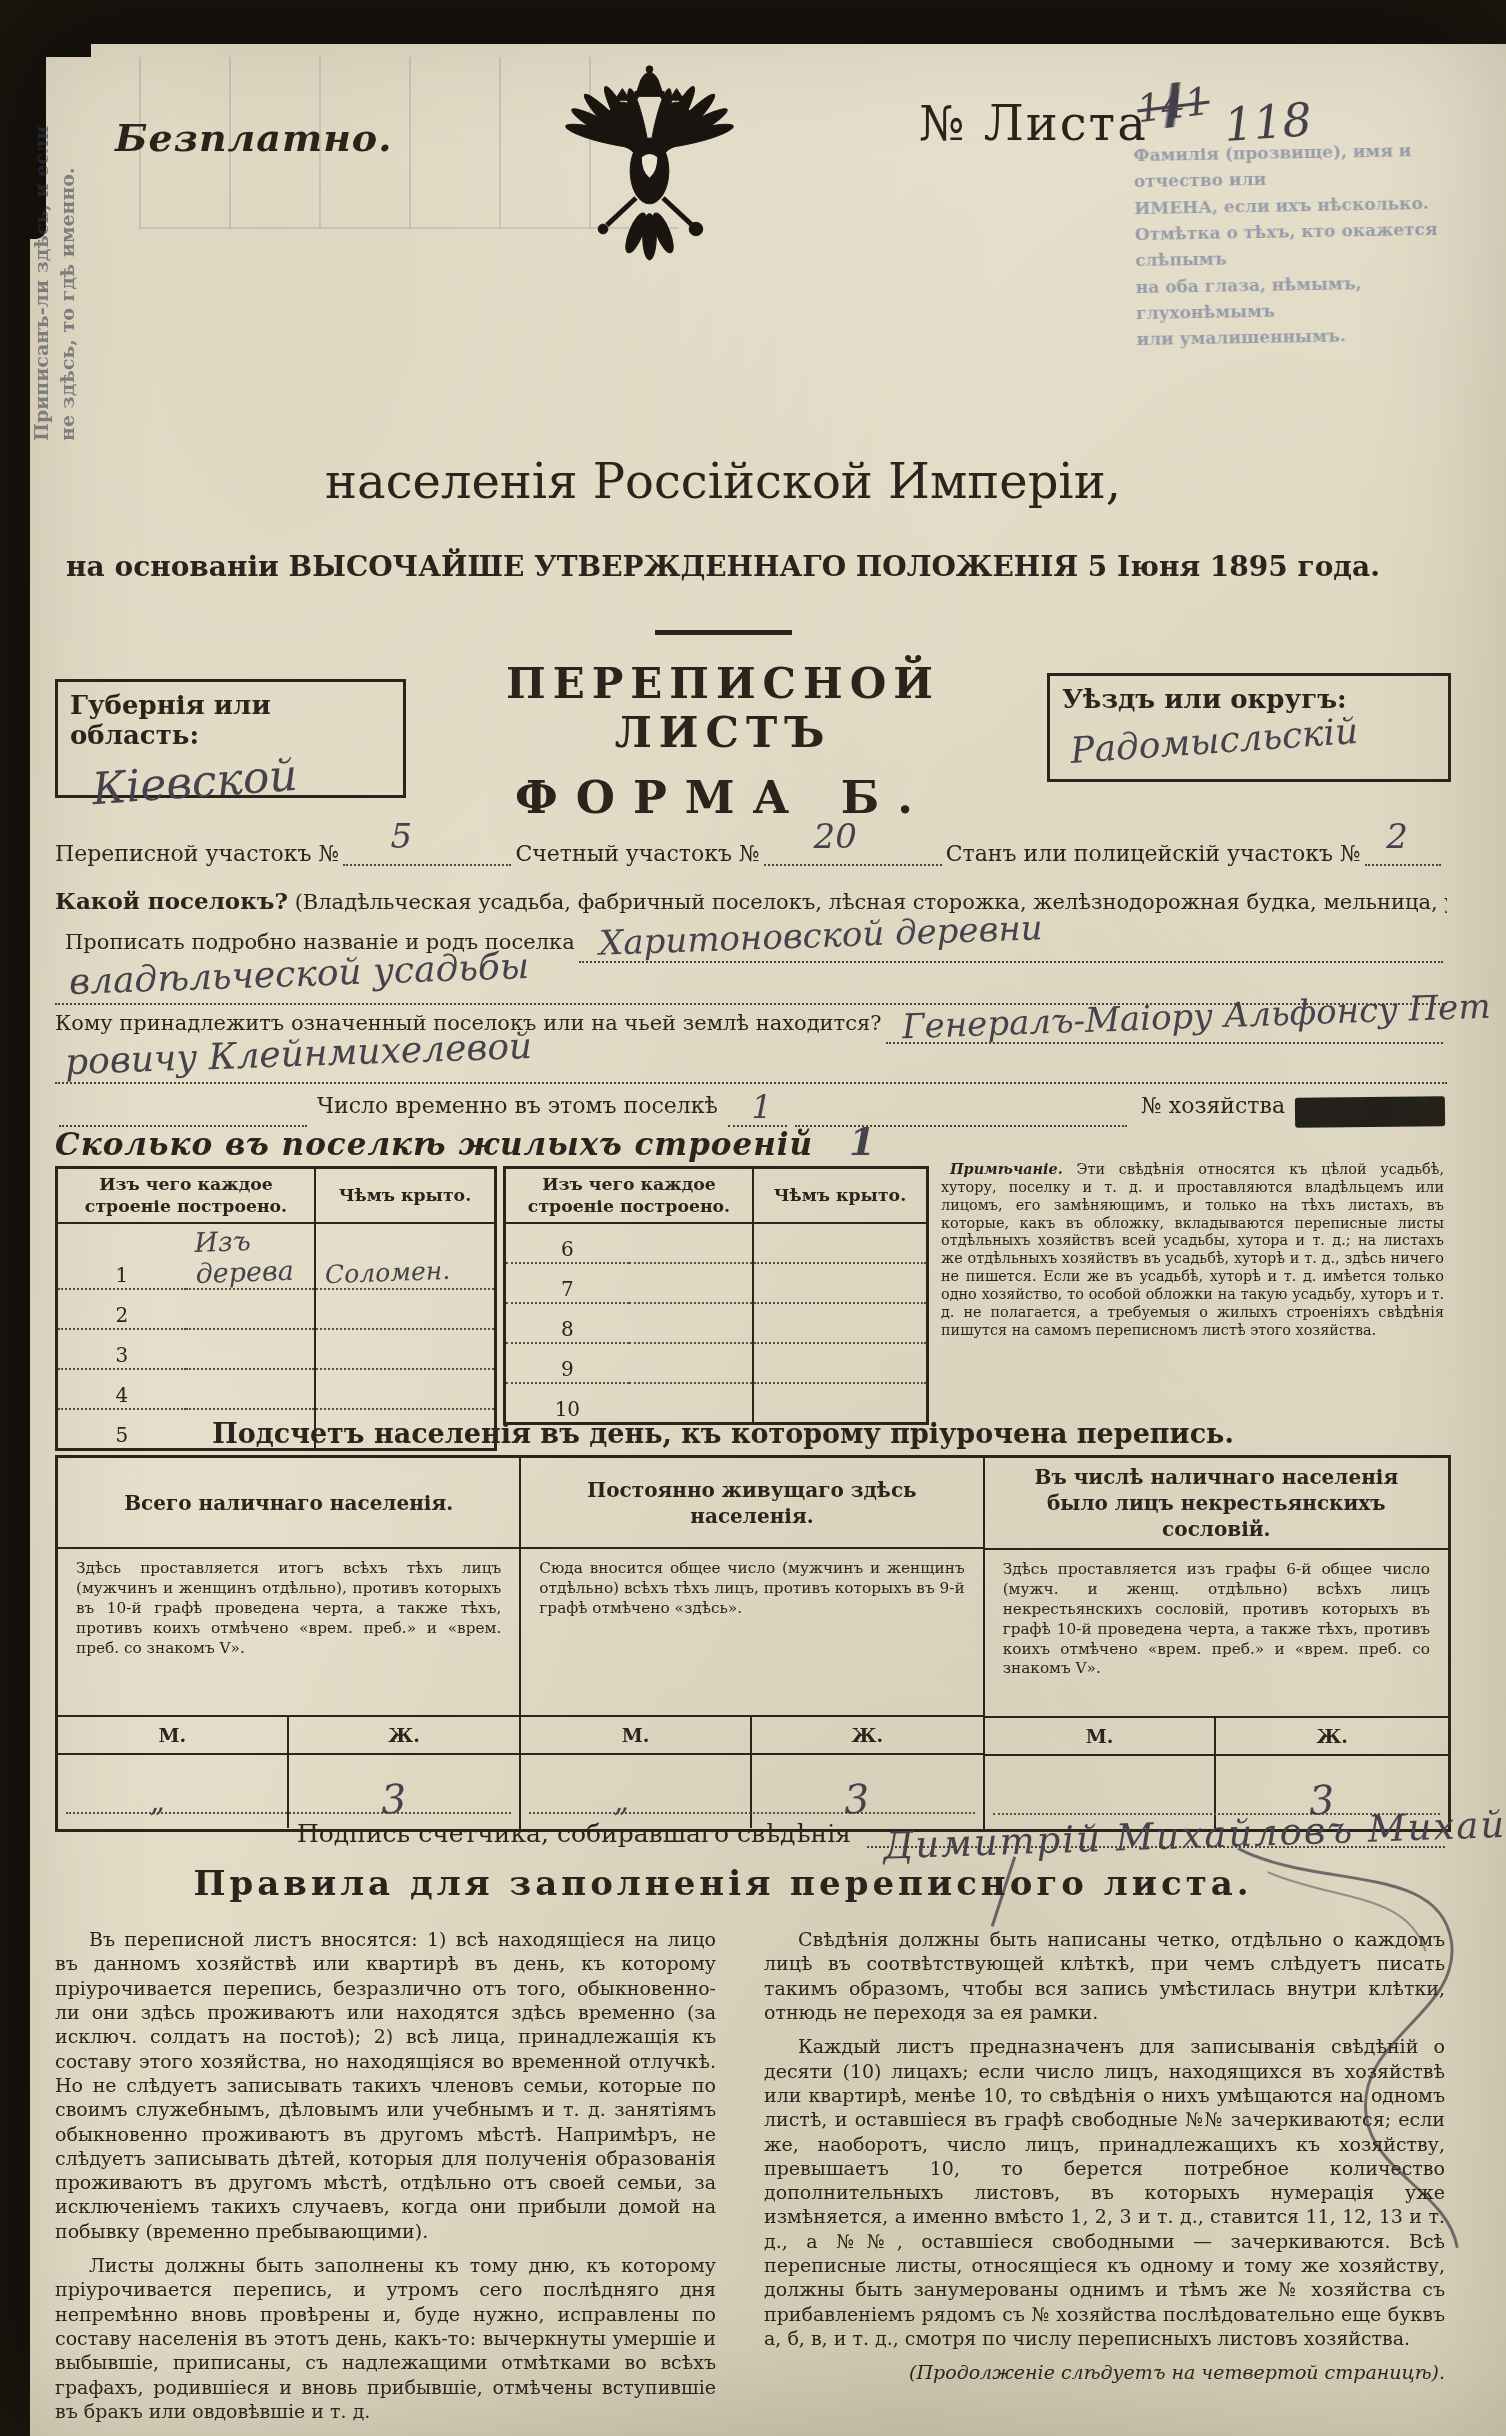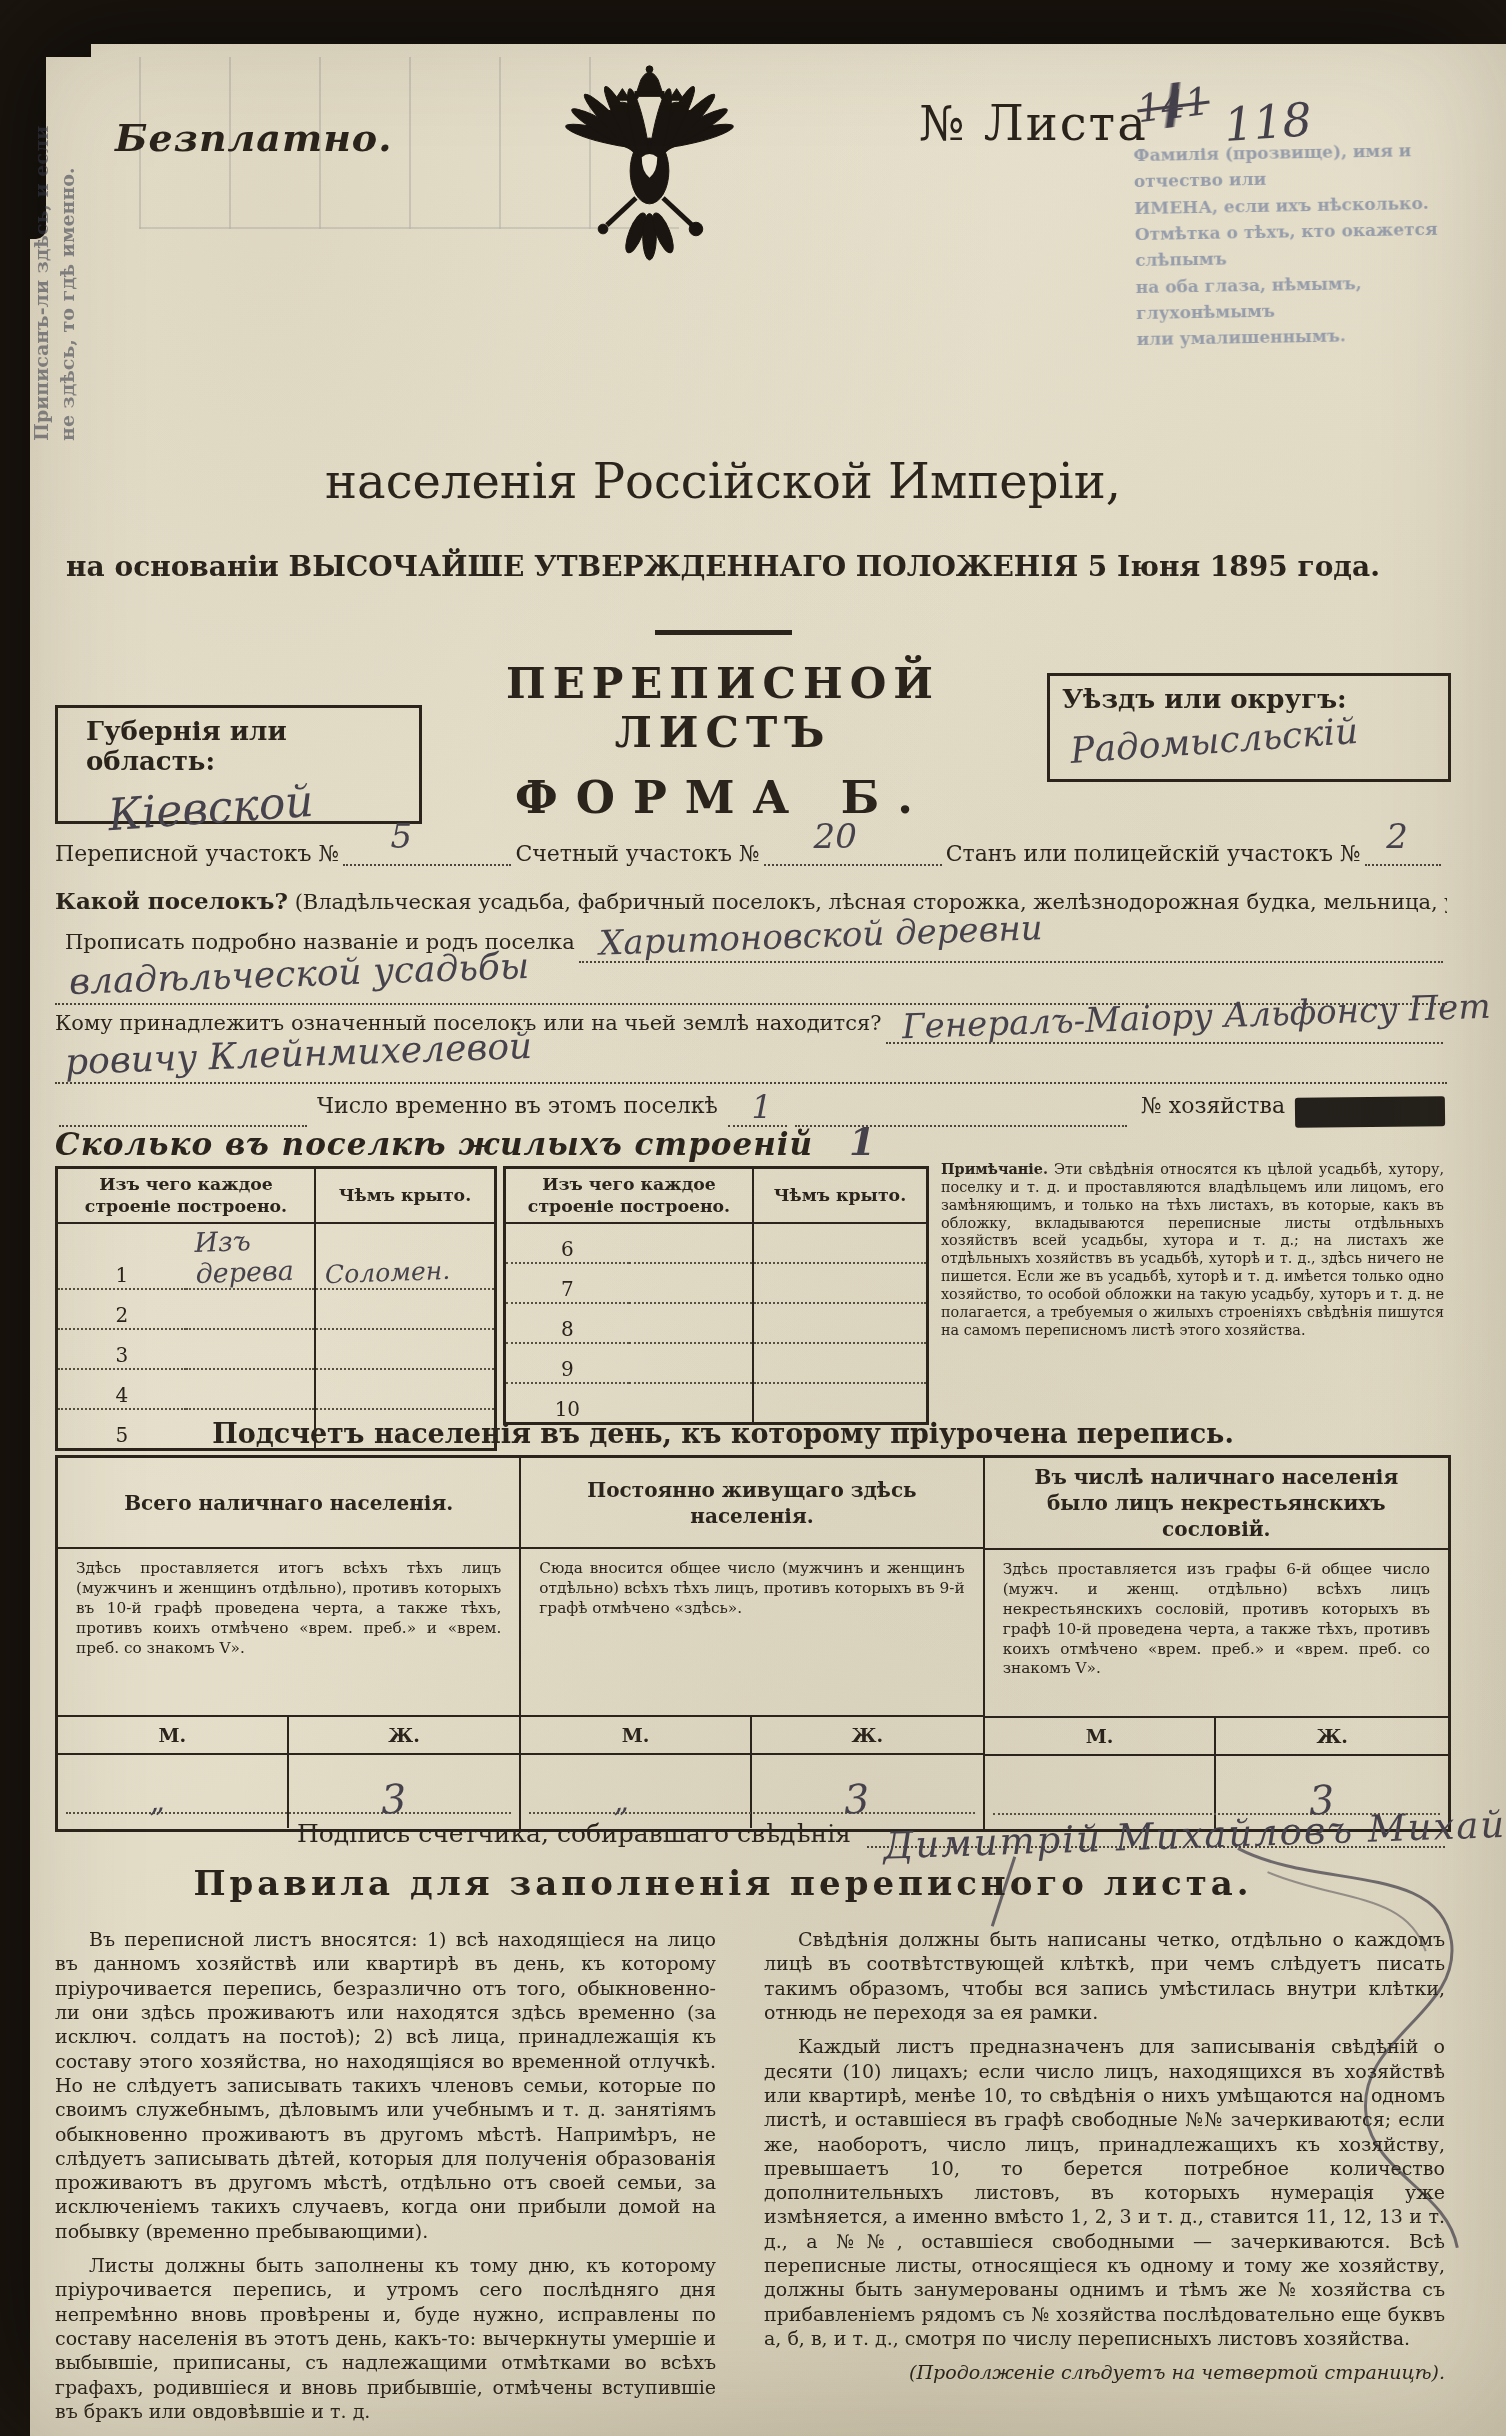--- a/index.html
+++ b/index.html
@@ -69,21 +69,21 @@
     border-bottom:2px solid #2a241c;line-height:1.25;}
   table.btable th.roofh{border-left:2px solid #2a241c;}
   table.btable td{height:36px;border-bottom:2px dotted #55503f;vertical-align:bottom;font-size:19px;}
   table.btable tr:last-child td{border-bottom:none;}
   table.btable td.num{width:32px;text-align:center;font-size:20px;}
   table.btable td.mat{width:232px;}
   table.btable td.roof{border-left:2px solid #2a241c;}
   table.btable .hw{font-size:27px;transform:rotate(-2deg);margin-left:8px;}
   
   .note{position:absolute;left:941px;top:1160px;width:503px;font-size:14.4px;line-height:1.24;text-align:justify;}
-  .note b{}
+  .note b{font-style:italic;margin-left:9px;}
   
   .pheading{position:absolute;left:30px;top:1418px;width:1386px;text-align:center;font-size:27px;font-weight:bold;}
   .ptable{position:absolute;left:55px;top:1455px;width:1390px;border:3px solid #2a241c;
     display:grid;grid-template-columns:1fr 1fr 1fr;}
   .pcol{border-right:2.5px solid #2a241c;display:flex;flex-direction:column;}
   .pcol:last-child{border-right:none;}
   .phead{min-height:77px;display:flex;align-items:center;justify-content:center;text-align:center;
     font-weight:bold;font-size:20px;line-height:1.3;padding:6px 26px;border-bottom:2px solid #2a241c;}
   .pdesc{height:156px;font-size:15.3px;line-height:1.3;padding:10px 18px 0 18px;text-align:justify;border-bottom:2px solid #2a241c;}
   .psub{display:grid;grid-template-columns:1fr 1fr;border-bottom:2px solid #2a241c;}
@@ -172,21 +172,21 @@
   </svg>
 
   <div class="sheetno">№ Листа</div>
   <div class="hw hw-old">141</div>
   <div class="hw hw-new">118</div>
 
   <div class="subtitle">населенія Россійской Имперіи,</div>
   <div class="basis">на основаніи ВЫСОЧАЙШЕ УТВЕРЖДЕННАГО ПОЛОЖЕНІЯ 5 Іюня 1895 года.</div>
   <div class="divider"></div>
 
-  <div class="gbox" style="left:55px;top:705px;width:345px;height:113px;padding-left:16px;">
+  <div class="gbox" style="left:55px;top:679px;width:345px;height:113px;">
     <div class="blabel">Губернія или область:</div>
     <div class="hw hw-big">Кіевской</div>
   </div>
   <div class="formblock">
     <div class="form1">ПЕРЕПИСНОЙ ЛИСТЪ</div>
     <div class="form2">ФОРМА Б.</div>
   </div>
   <div class="gbox" style="left:1047px;top:673px;width:398px;height:103px;">
     <div class="blabel">Уѣздъ или округъ:</div>
     <div class="hw hw-big" style="font-size:36px;margin-left:20px;">Радомысльскій</div>

